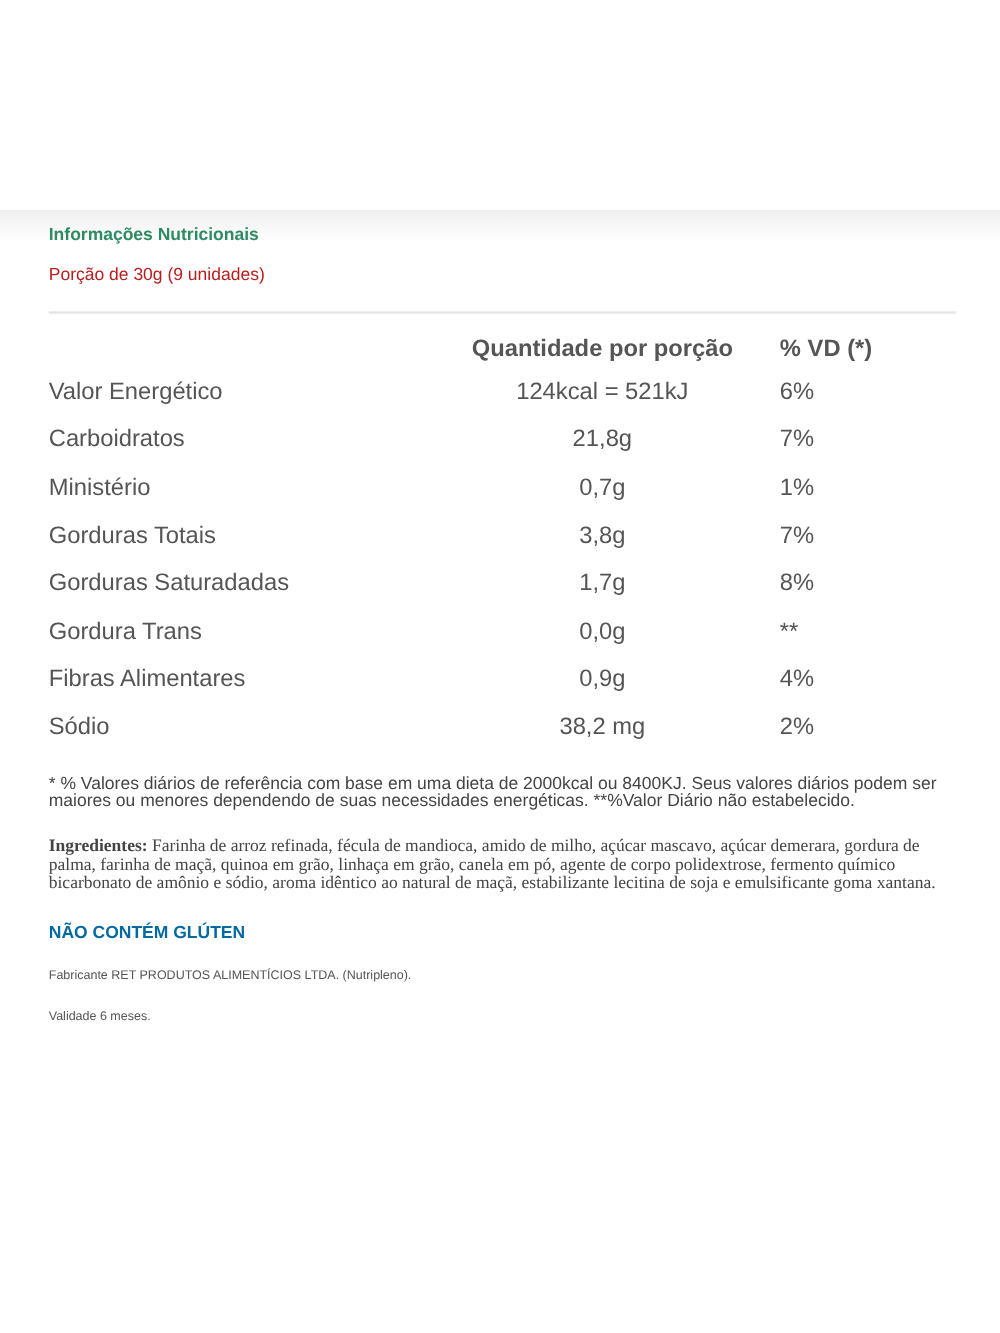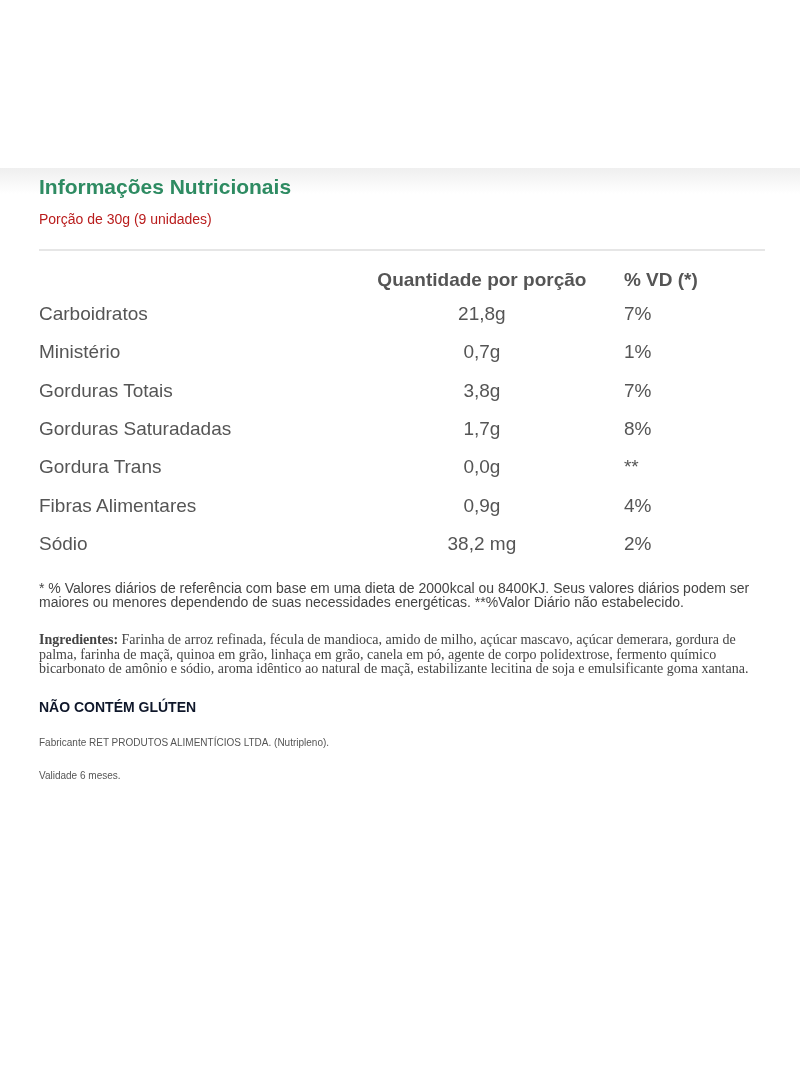--- a/index.html
+++ b/index.html
@@ -6,34 +6,34 @@
     body {
       width: 800px; height: 1066px; background: #ffffff;
       font-family: "Liberation Sans", sans-serif; color: #555555;
       position: relative; overflow: hidden;
     }
     .top-band {
       position: absolute; left: 0; top: 168px; width: 800px; height: 26px;
       background: linear-gradient(#efefef, #ffffff);
     }
     .panel { position: absolute; left: 39px; top: 174px; width: 726px; }
-    .title { color: #2e8b62; font-size: 21px; font-weight: bold; margin: 0; line-height: 26px; }
+    .title { color: #2e8b62; font-size: 14px; font-weight: bold; margin: 0; line-height: 26px; }
     .portion { font-size: 14px; color: #b91c1c; margin-top: 10px; line-height: 18px; }
     .divider { margin-top: 21px; height: 2px; background: #e6e6e6; width: 726px; }
     table { border-collapse: collapse; width: 726px; margin-top: 14px; font-size: 19px; color: #555; }
     th { font-weight: bold; color: #555; height: 26px; padding: 0; }
     td { height: 38.3px; padding: 0; }
     .col-name { text-align: left; width: 330px; }
     .col-qty { text-align: center; width: 250px; }
     .col-vd { text-align: left; width: 146px; padding-left: 20px; }
     thead tr { height: 30px; }
     .footnote { font-size: 14px; line-height: 14px; color: #444; margin-top: 18px; }
     .ingredients { font-size: 14px; line-height: 14.5px; color: #444; margin-top: 24px; font-family: Liberation Serif, serif; }
     .ingredients b { color: #444; }
-    .glutem { font-size: 14px; font-weight: bold; color: #0f172a; margin-top: 22px; }
+    .glutem { font-size: 14px; font-weight: bold; color: #0369a1; margin-top: 22px; }
     .info { font-size: 10px; color: #555; margin-top: 22px; }
   </style>
 </head>
 <body>
 
 <div class="top-band"></div>
 
 <div class="panel">
   <h2 class="title">Informações Nutricionais</h2>
   <div class="portion">Porção de 30g  (9 unidades)</div>
@@ -41,20 +41,25 @@
 
   <table>
     <thead>
       <tr>
         <th class="col-name"></th>
         <th class="col-qty">Quantidade por porção</th>
         <th class="col-vd">% VD (*)</th>
       </tr>
     </thead>
     <tbody>
+      <tr>
+        <td class="col-name">Valor Energético</td>
+        <td class="col-qty">124kcal  = 521kJ</td>
+        <td class="col-vd">6%</td>
+      </tr>
       <tr>
         <td class="col-name">Carboidratos</td>
         <td class="col-qty">21,8g</td>
         <td class="col-vd">7%</td>
       </tr>
       <tr>
         <td class="col-name">Ministério</td>
         <td class="col-qty">0,7g</td>
         <td class="col-vd">1%</td>
       </tr>

